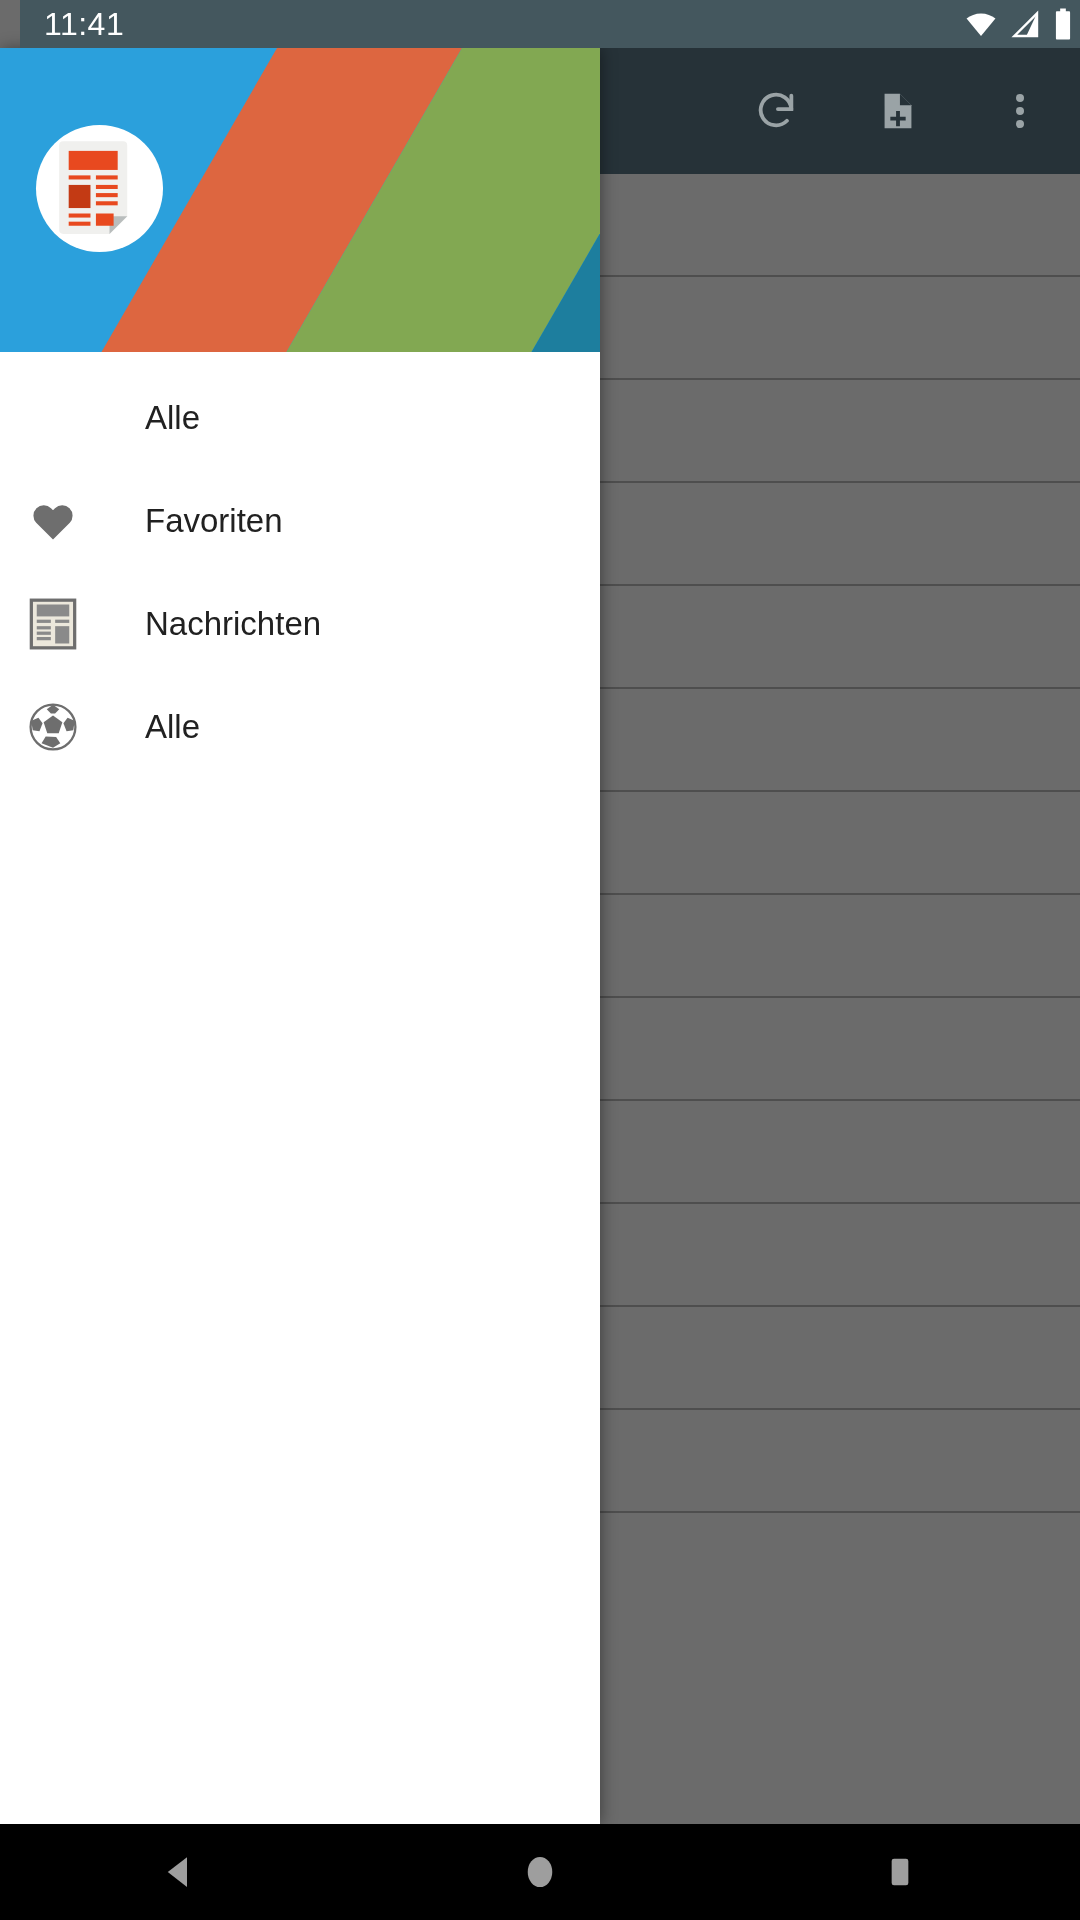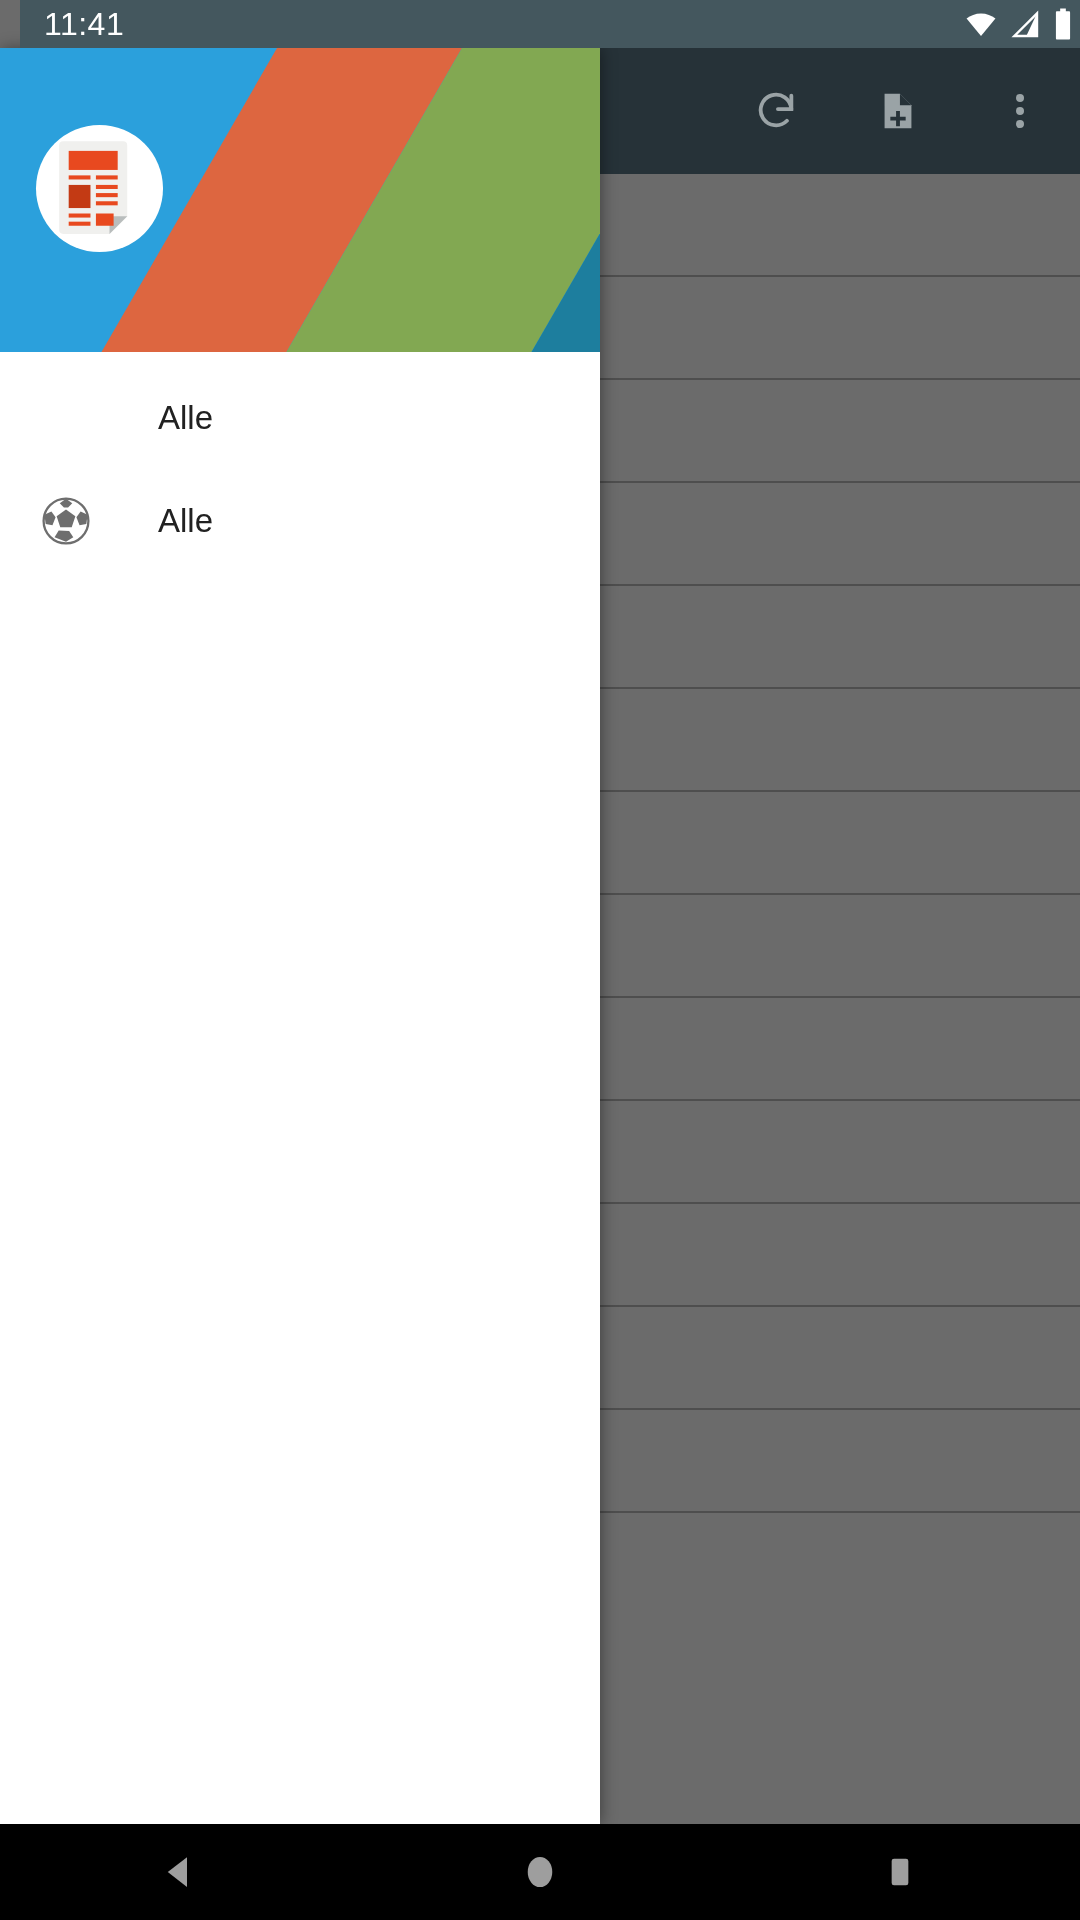--- a/index.html
+++ b/index.html
@@ -60,21 +60,21 @@
   #stripe-teal   { left:580px;  width:420px; background:#1d7e9e; }
 
   #app-avatar {
     position:absolute; left:36px; top:77px; width:127px; height:127px;
     border-radius:50%; background:#fff;
     display:flex; align-items:center; justify-content:center;
   }
 
   #drawer-menu { padding-top:14px; background:#fff; }
   .menu-item {
-    display:flex; align-items:center; height:103px; padding-left:40px;
+    display:flex; align-items:center; height:103px; padding-left:27px;
   }
   .menu-icon {
     width:52px; height:52px; flex:none;
     display:flex; align-items:center; justify-content:center;
   }
   .menu-icon.empty { visibility:hidden; }
   .menu-label {
     margin-left:66px; font-size:33px; color:#212121; line-height:1;
   }
 
@@ -175,21 +175,44 @@
       </div>
     </div>
 
     <div id="drawer-menu">
 
       <div class="menu-item">
         <span class="menu-icon empty"></span>
         <span class="menu-label">Alle</span>
       </div>
 
-
+      <div class="menu-item">
+        <span class="menu-icon">
+          <svg width="48" height="48" viewBox="0 0 24 24" fill="#6e6e6e">
+            <path d="M12 21.3 3.6 12.9a5.2 5.2 0 0 1 7.4-7.3l1 1 1-1a5.2 5.2 0 0 1 7.4 7.3z"></path>
+          </svg>
+        </span>
+        <span class="menu-label">Favoriten</span>
+      </div>
+
+      <div class="menu-item">
+        <span class="menu-icon">
+          <svg width="48" height="52" viewBox="0 0 44 48">
+            <rect x="2" y="2" width="40" height="44" fill="#ece8dc" stroke="#6e6e6e" stroke-width="3"></rect>
+            <rect x="7" y="6" width="30" height="11" fill="#8a8a8a"></rect>
+            <rect x="7" y="20" width="13" height="3" fill="#8a8a8a"></rect>
+            <rect x="24" y="20" width="13" height="3" fill="#8a8a8a"></rect>
+            <rect x="7" y="26" width="13" height="3" fill="#8a8a8a"></rect>
+            <rect x="7" y="31" width="13" height="3" fill="#8a8a8a"></rect>
+            <rect x="7" y="36" width="13" height="3" fill="#8a8a8a"></rect>
+            <rect x="24" y="26" width="13" height="16" fill="#8a8a8a"></rect>
+          </svg>
+        </span>
+        <span class="menu-label">Nachrichten</span>
+      </div>
 
 
       <div class="menu-item">
         <span class="menu-icon">
           <svg width="50" height="50" viewBox="0 0 48 48">
             <circle cx="24" cy="24" r="21.5" fill="#ffffff" stroke="#6e6e6e" stroke-width="2.2"></circle>
             <polygon points="24,13 33,19.5 29.5,30 18.5,30 15,19.5" fill="#6e6e6e"></polygon>
             <polygon points="24,2.6 30,7 26,11 22,11 18,7" fill="#6e6e6e"></polygon>
             <polygon points="3.2,18 10,15 14,20.5 11,28 4.5,27" fill="#6e6e6e"></polygon>
             <polygon points="44.8,18 38,15 34,20.5 37,28 43.5,27" fill="#6e6e6e"></polygon>

